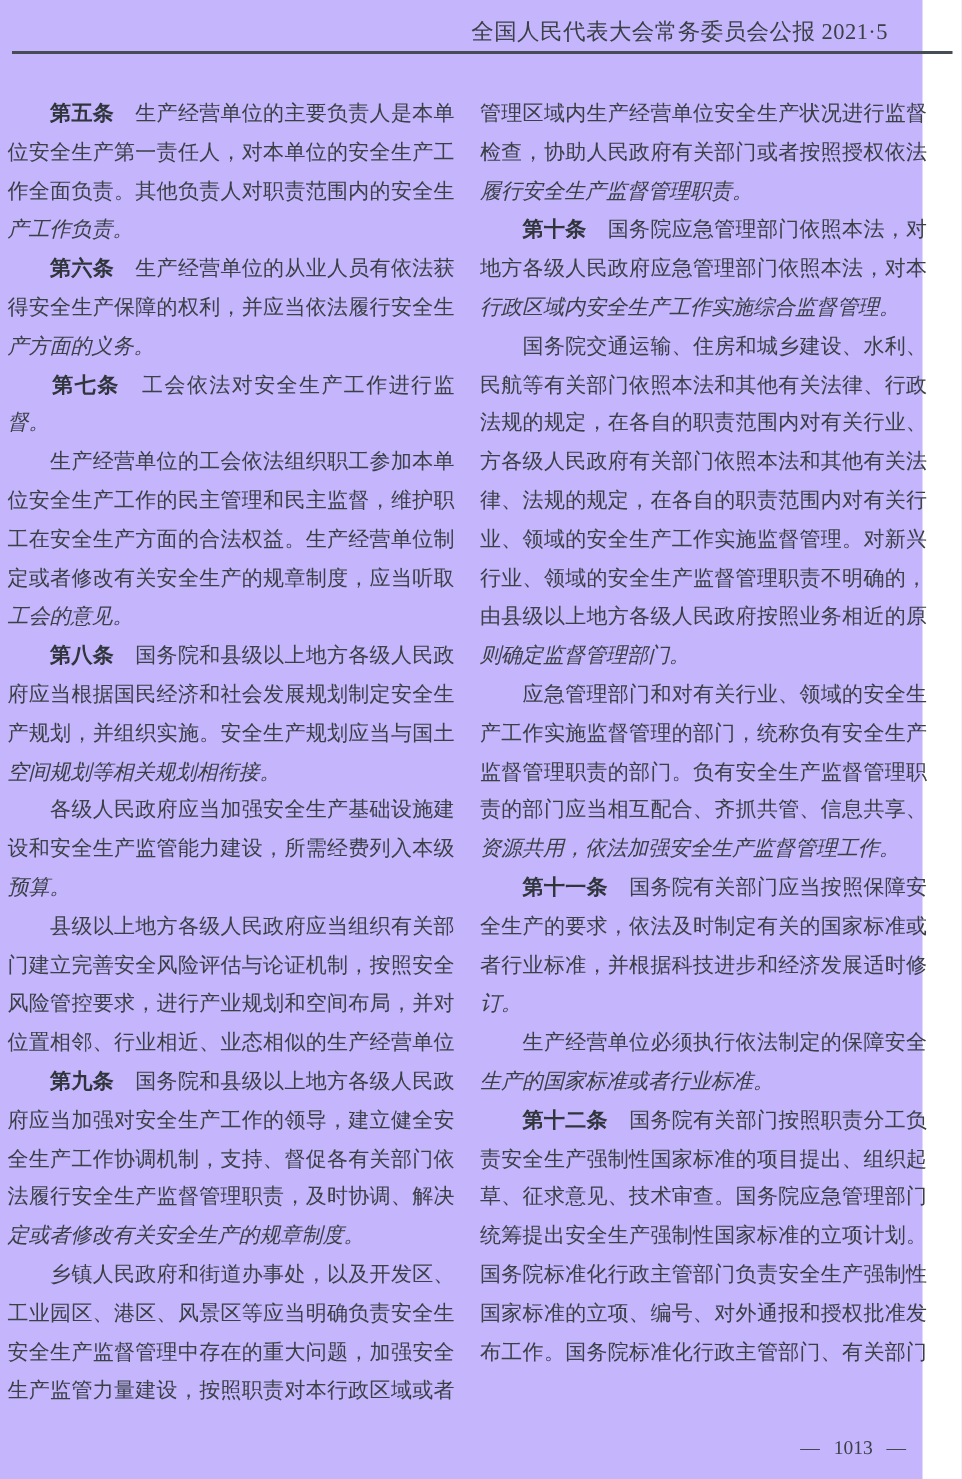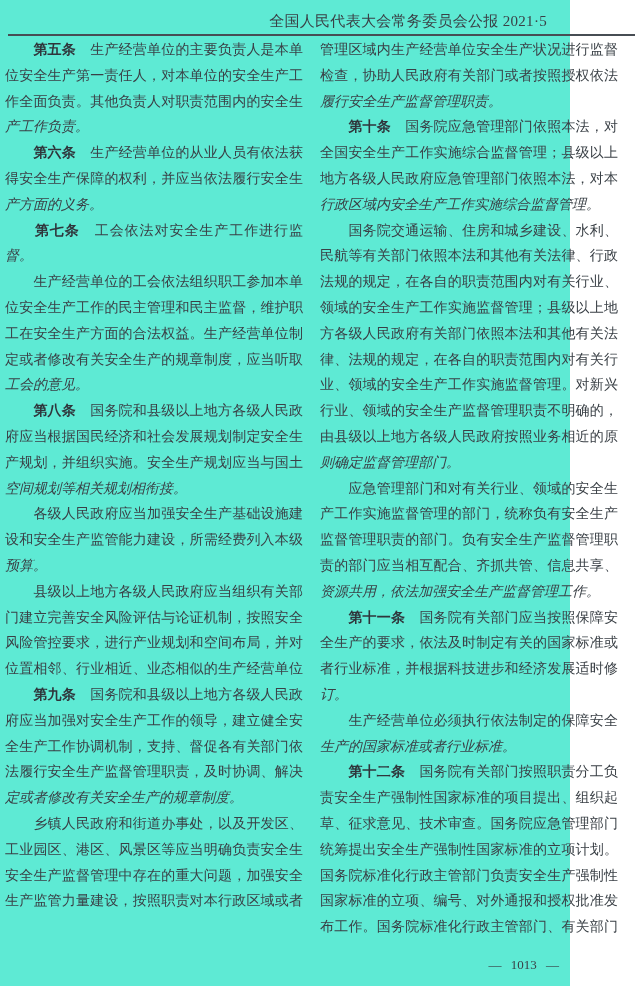--- a/index.html
+++ b/index.html
@@ -8,44 +8,44 @@
     background: #ffffff;
   }
   body {
     width: 641px;
     height: 986px;
     overflow: hidden;
     font-family: "Liberation Serif", "DejaVu Serif", serif;
   }
   .page {
     position: relative;
-    width: 570px;
+    width: 615px;
     height: 986px;
-    background: #5eead4;
+    background: #c4b5fd;
   }
   .header-title {
     position: absolute;
     top: 12px;
     right: 23px;
     font-size: 15px;
     letter-spacing: 0.3px;
     color: #3a4046;
     white-space: nowrap;
   }
   .head-rule {
     position: absolute;
     top: 34px;
     left: 8px;
     width: 627px;
     height: 2px;
     background: #474d54;
   }
   .text-body {
     position: absolute;
-    top: 37px;
+    top: 64px;
     left: 5px;
     width: 613px;
     display: flex;
     justify-content: space-between;
   }
   .col {
     width: 298px;
   }
   .line {
     font-size: 14px;
@@ -119,27 +119,25 @@
         <div class="line">　　乡镇人民政府和街道办事处，以及开发区、</div>
         <div class="line">工业园区、港区、风景区等应当明确负责安全生</div>
         <div class="line">安全生产监督管理中存在的重大问题，加强安全</div>
         <div class="line">生产监管力量建设，按照职责对本行政区域或者</div>
       </div>
     <div class="col" id="col-right">
         <div class="line">管理区域内生产经营单位安全生产状况进行监督</div>
         <div class="line">检查，协助人民政府有关部门或者按照授权依法</div>
         <div class="line para-end">履行安全生产监督管理职责。</div>
         <div class="line">　　<b>第十条</b>　国务院应急管理部门依照本法，对</div>
-        <div class="line">全国安全生产工作实施综合监督管理；县级以上</div>
         <div class="line">地方各级人民政府应急管理部门依照本法，对本</div>
         <div class="line para-end">行政区域内安全生产工作实施综合监督管理。</div>
         <div class="line">　　国务院交通运输、住房和城乡建设、水利、</div>
         <div class="line">民航等有关部门依照本法和其他有关法律、行政</div>
         <div class="line">法规的规定，在各自的职责范围内对有关行业、</div>
-        <div class="line">领域的安全生产工作实施监督管理；县级以上地</div>
         <div class="line">方各级人民政府有关部门依照本法和其他有关法</div>
         <div class="line">律、法规的规定，在各自的职责范围内对有关行</div>
         <div class="line">业、领域的安全生产工作实施监督管理。对新兴</div>
         <div class="line">行业、领域的安全生产监督管理职责不明确的，</div>
         <div class="line">由县级以上地方各级人民政府按照业务相近的原</div>
         <div class="line para-end">则确定监督管理部门。</div>
         <div class="line">　　应急管理部门和对有关行业、领域的安全生</div>
         <div class="line">产工作实施监督管理的部门，统称负有安全生产</div>
         <div class="line">监督管理职责的部门。负有安全生产监督管理职</div>
         <div class="line">责的部门应当相互配合、齐抓共管、信息共享、</div>

